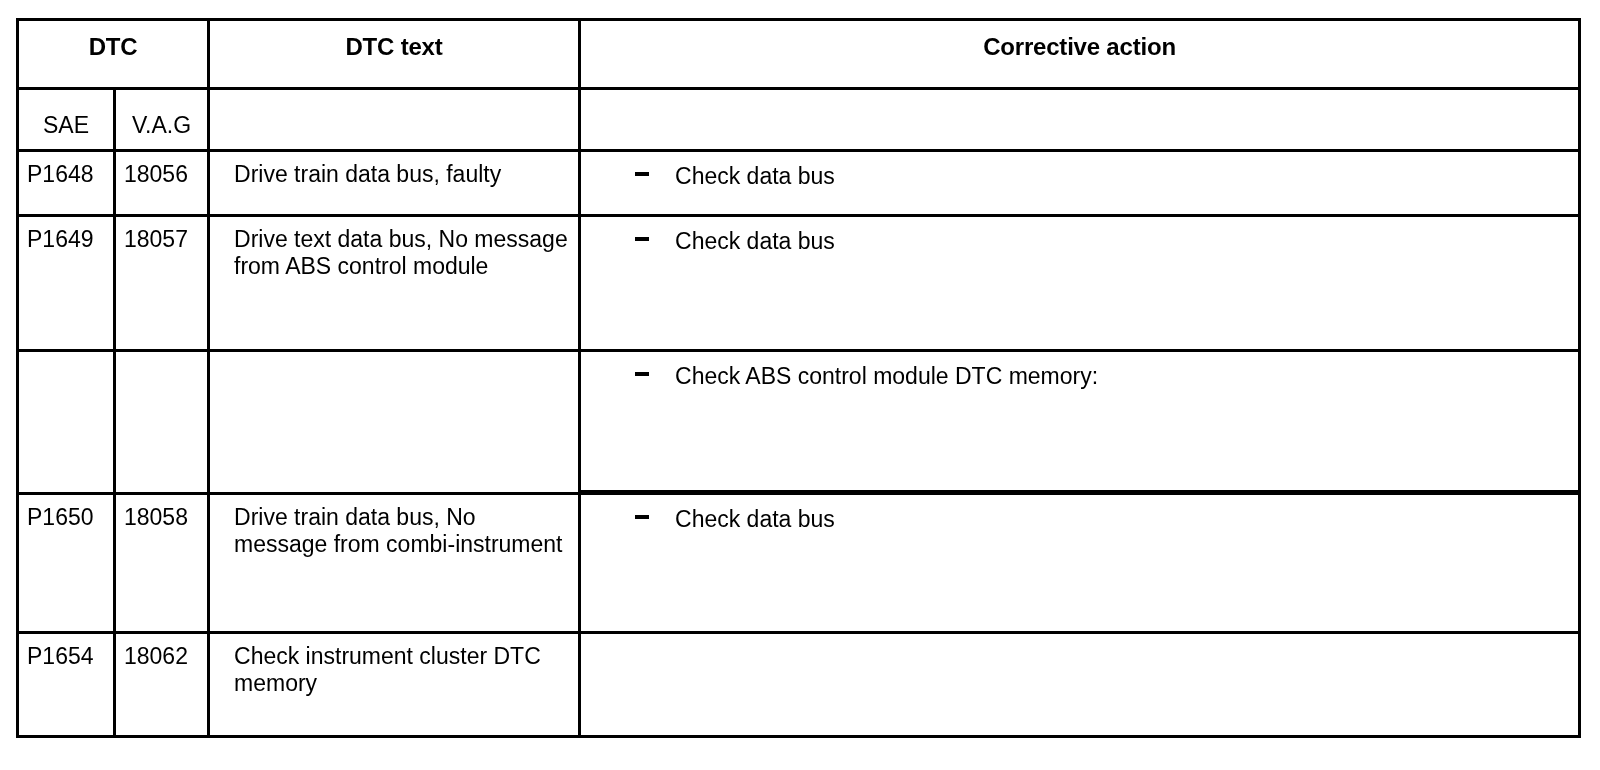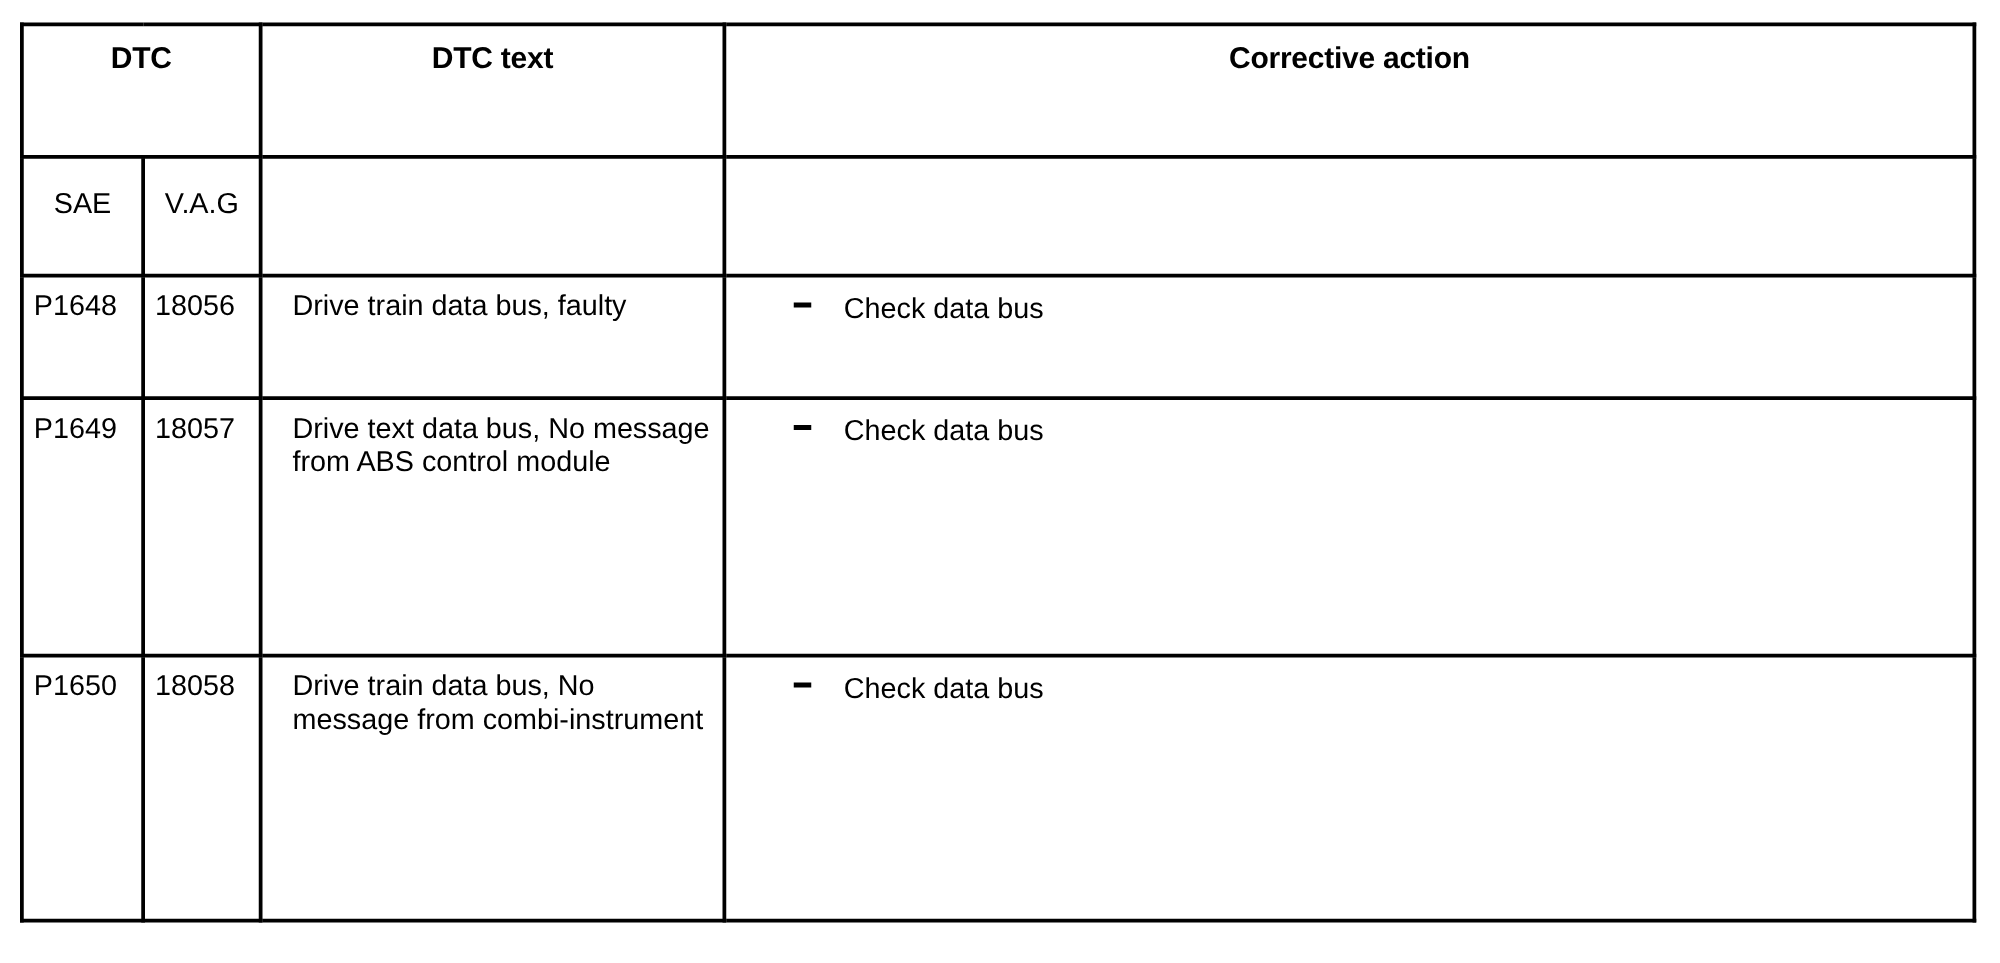--- a/index.html
+++ b/index.html
@@ -182,33 +182,62 @@
           <span class="code-inner">18057</span>
         </td>
         <td class="dtext">
           <span class="dtext-inner">Drive text data bus, No message from ABS control module</span>
         </td>
         <td class="action">
           <span class="action-inner bulleted">Check data bus</span>
         </td>
       </tr>
 
+      <tr style="height:115px;">
+        <td class="code">
+          <span class="code-inner"></span>
+        </td>
+        <td class="code">
+          <span class="code-inner"></span>
+        </td>
+        <td class="dtext">
+          <span class="dtext-inner"></span>
+        </td>
+        <td class="action split-action">
+          <span class="action-inner bulleted">Check ABS control module DTC memory:</span>
+          <span class="thin-rule" style="bottom:0;"></span>
+        </td>
+      </tr>
 
       <tr style="height:112px;">
         <td class="code">
           <span class="code-inner">P1650</span>
         </td>
         <td class="code">
           <span class="code-inner">18058</span>
         </td>
         <td class="dtext">
           <span class="dtext-inner">Drive train data bus, No message from combi-instrument</span>
         </td>
         <td class="action">
           <span class="action-inner bulleted">Check data bus</span>
         </td>
       </tr>
 
 
+      <tr style="height:84px;">
+        <td class="code">
+          <span class="code-inner">P1654</span>
+        </td>
+        <td class="code">
+          <span class="code-inner">18062</span>
+        </td>
+        <td class="dtext">
+          <span class="dtext-inner">Check instrument cluster DTC memory</span>
+        </td>
+        <td class="action">
+          <span class="action-inner"></span>
+        </td>
+      </tr>
 
     </tbody>
   </table>
 </div>
 
 </body></html>

